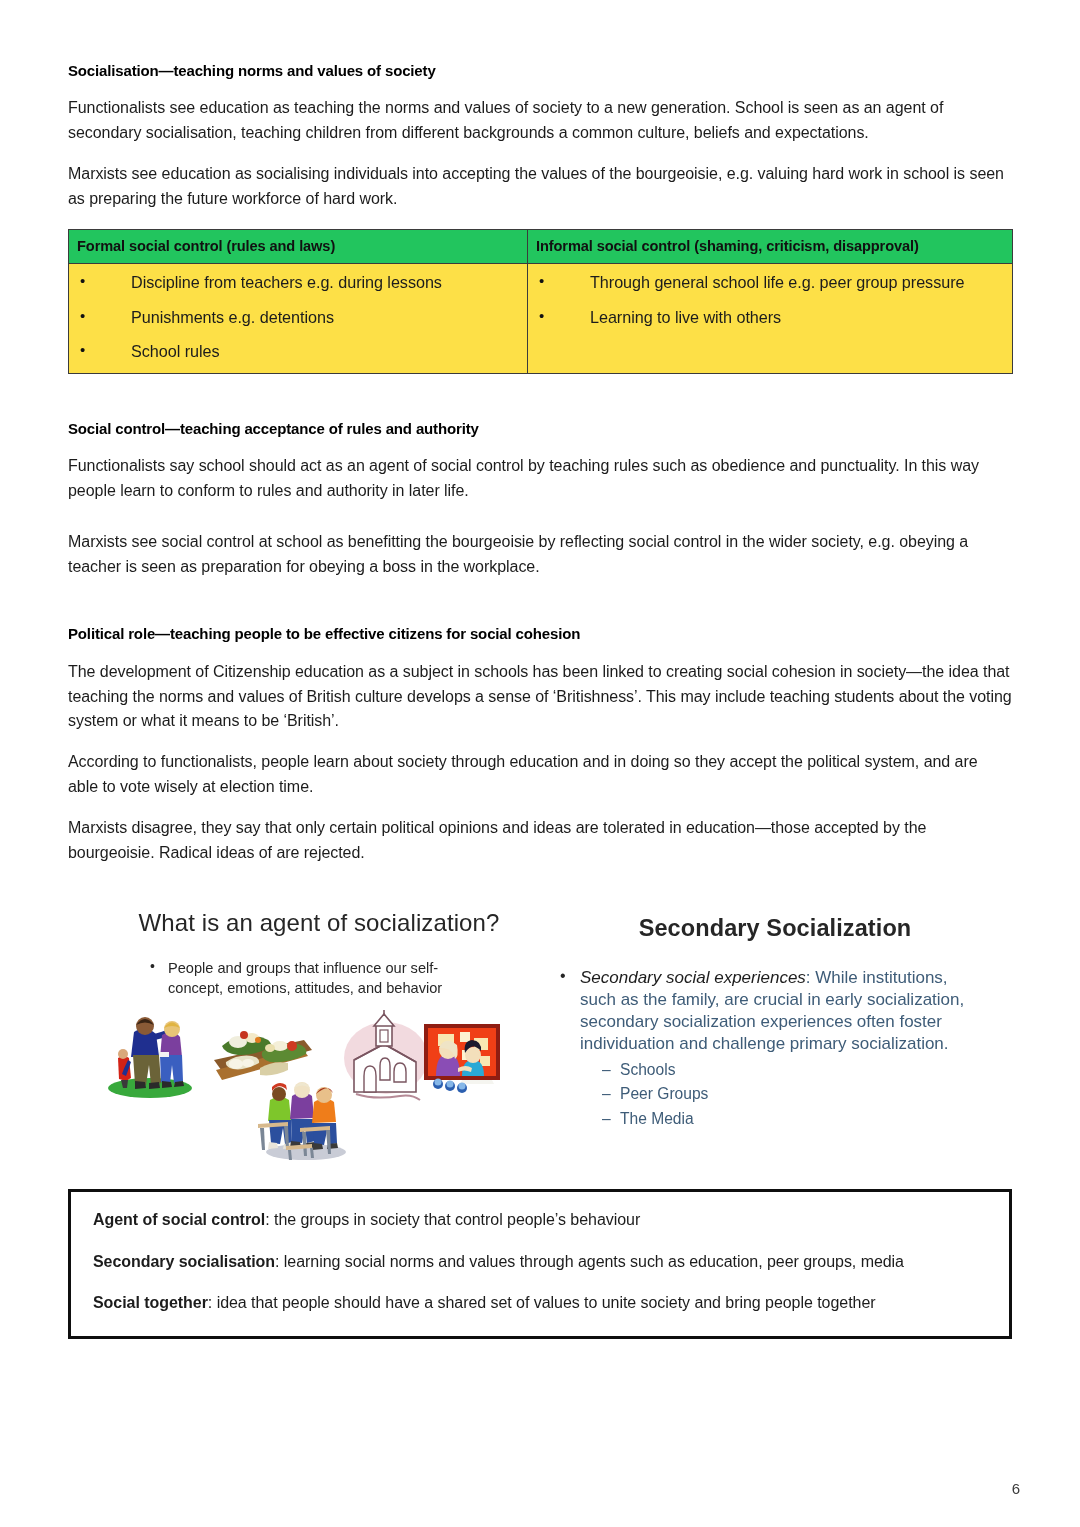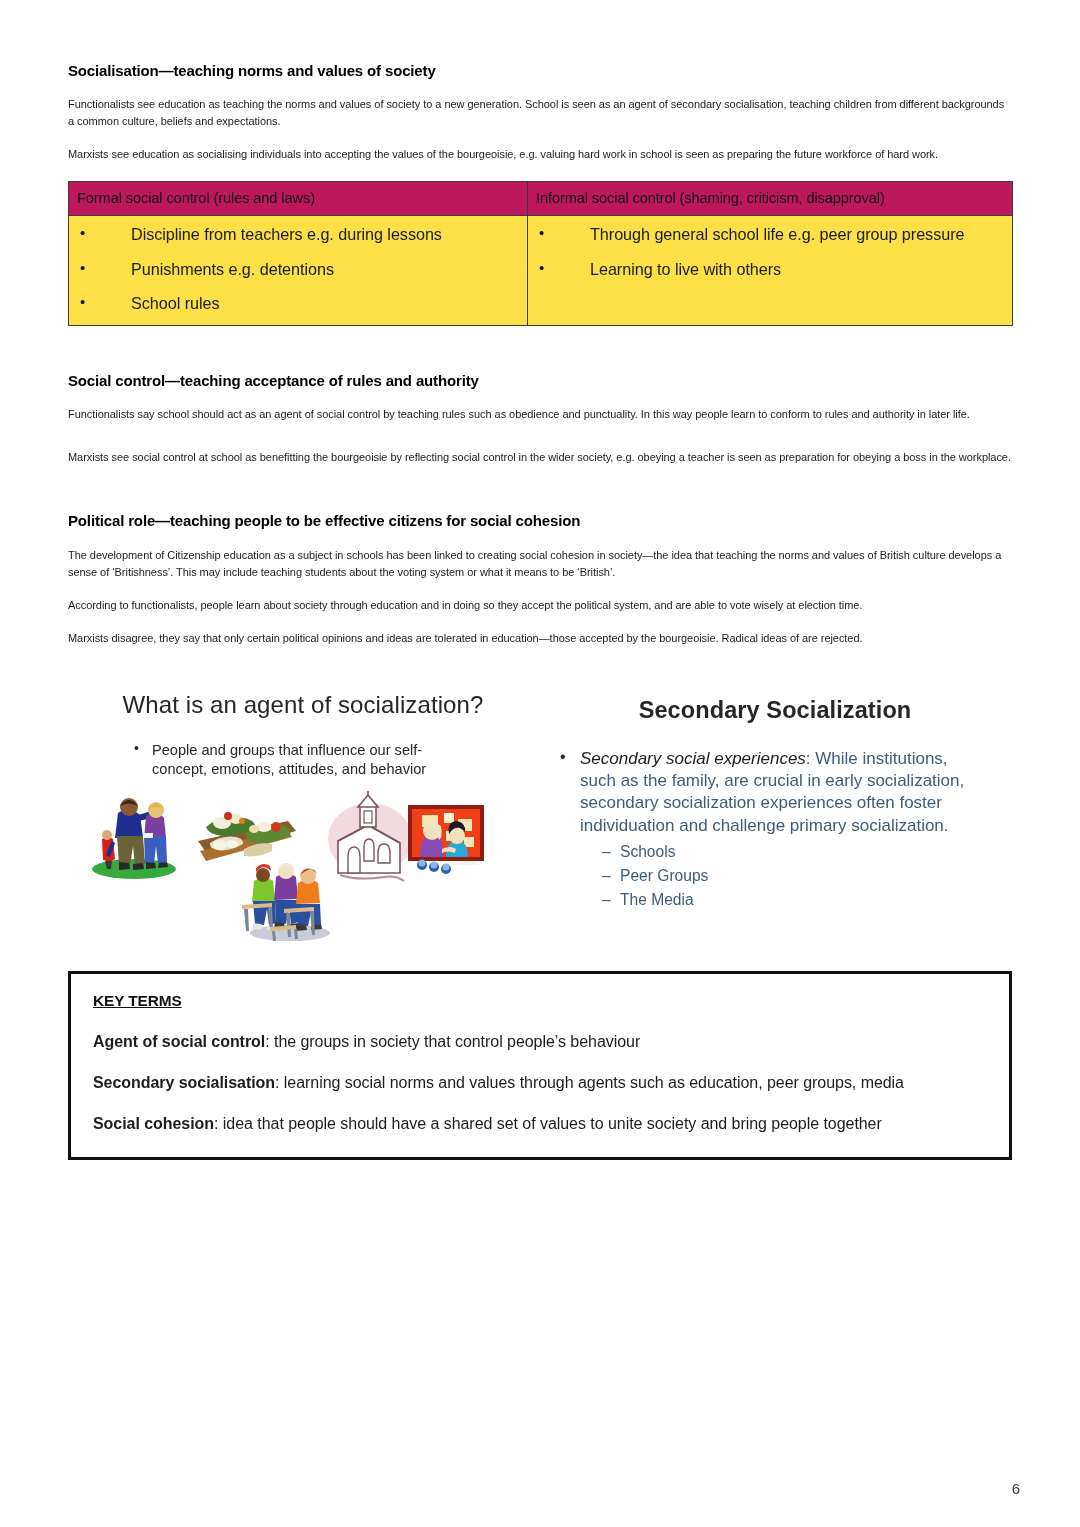--- a/index.html
+++ b/index.html
@@ -37,41 +37,41 @@
     font-size: 15px;
     font-weight: bold;
     margin: 0 0 17px 0;
     line-height: 1.15;
     letter-spacing: -0.15px;
     color: #000;
   }
   h2.section-heading.spaced-top { margin-top: 46px; }
 
   p.body-text {
-    font-size: 11px;
+    font-size: 16px;
     line-height: 1.55;
     margin: 12px 0 16px 0;
     color: #1c1c1c;
     letter-spacing: -0.05px;
   }
   p.body-text.gap { margin-bottom: 26px; }
 
   
   .ctrl-table {
     width: 944px;
     border-collapse: collapse;
     margin: 18px 0 0 0;
     table-layout: fixed;
   }
   .ctrl-table th {
-    background: #be185d;
+    background: #22c55e;
     border: 1px solid #3b3b3b;
     text-align: left;
     font-size: 14.6px;
-    font-weight: normal;
+    font-weight: bold;
     padding: 8px 8px 9px 8px;
     color: #111;
     letter-spacing: -0.1px;
     vertical-align: middle;
   }
   .ctrl-table td {
     border: 1px solid #3b3b3b;
     vertical-align: top;
     padding: 10px 4px 14px 4px;
     background: #fde047;
@@ -106,21 +106,21 @@
   .slides {
     position: relative;
     width: 944px;
     height: 272px;
     margin-top: 38px;
   }
   .slide-left, .slide-right {
     position: absolute;
     top: 0;
   }
-  .slide-left { left: 0; width: 470px; }
+  .slide-left { left: 16px; width: 470px; }
   .slide-right { left: 470px; width: 474px; }
 
   .slide-title-left {
     text-align: center;
     font-size: 24px;
     color: #262626;
     font-weight: normal;
     letter-spacing: 0.1px;
     margin: 8px 0 0 0;
     line-height: 1;
@@ -422,28 +422,27 @@
               <li>Peer Groups</li>
               <li>The Media</li>
             </ul>
           </li>
         </ul>
       </div>
 
     </div>
 
     <div class="key-terms">
-      <div class="kt-title">KEY TERMS</div>
       <div class="kt-item">
         <b>Agent of social control</b><span>: the groups in society that control people’s behaviour</span>
       </div>
       <div class="kt-item">
         <b>Secondary socialisation</b><span>: learning social norms and values through agents such as education, peer groups, media</span>
       </div>
       <div class="kt-item">
-        <b>Social cohesion</b><span>: idea that people should have a shared set of values to unite society and bring people together</span>
+        <b>Social together</b><span>: idea that people should have a shared set of values to unite society and bring people together</span>
       </div>
     </div>
 
   </div>
 
   <div class="page-number">6</div>
 </div>
 
 </body></html>

